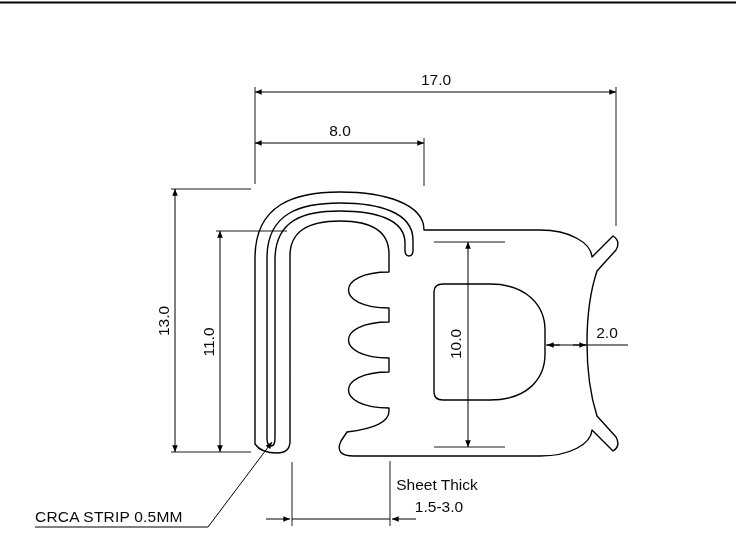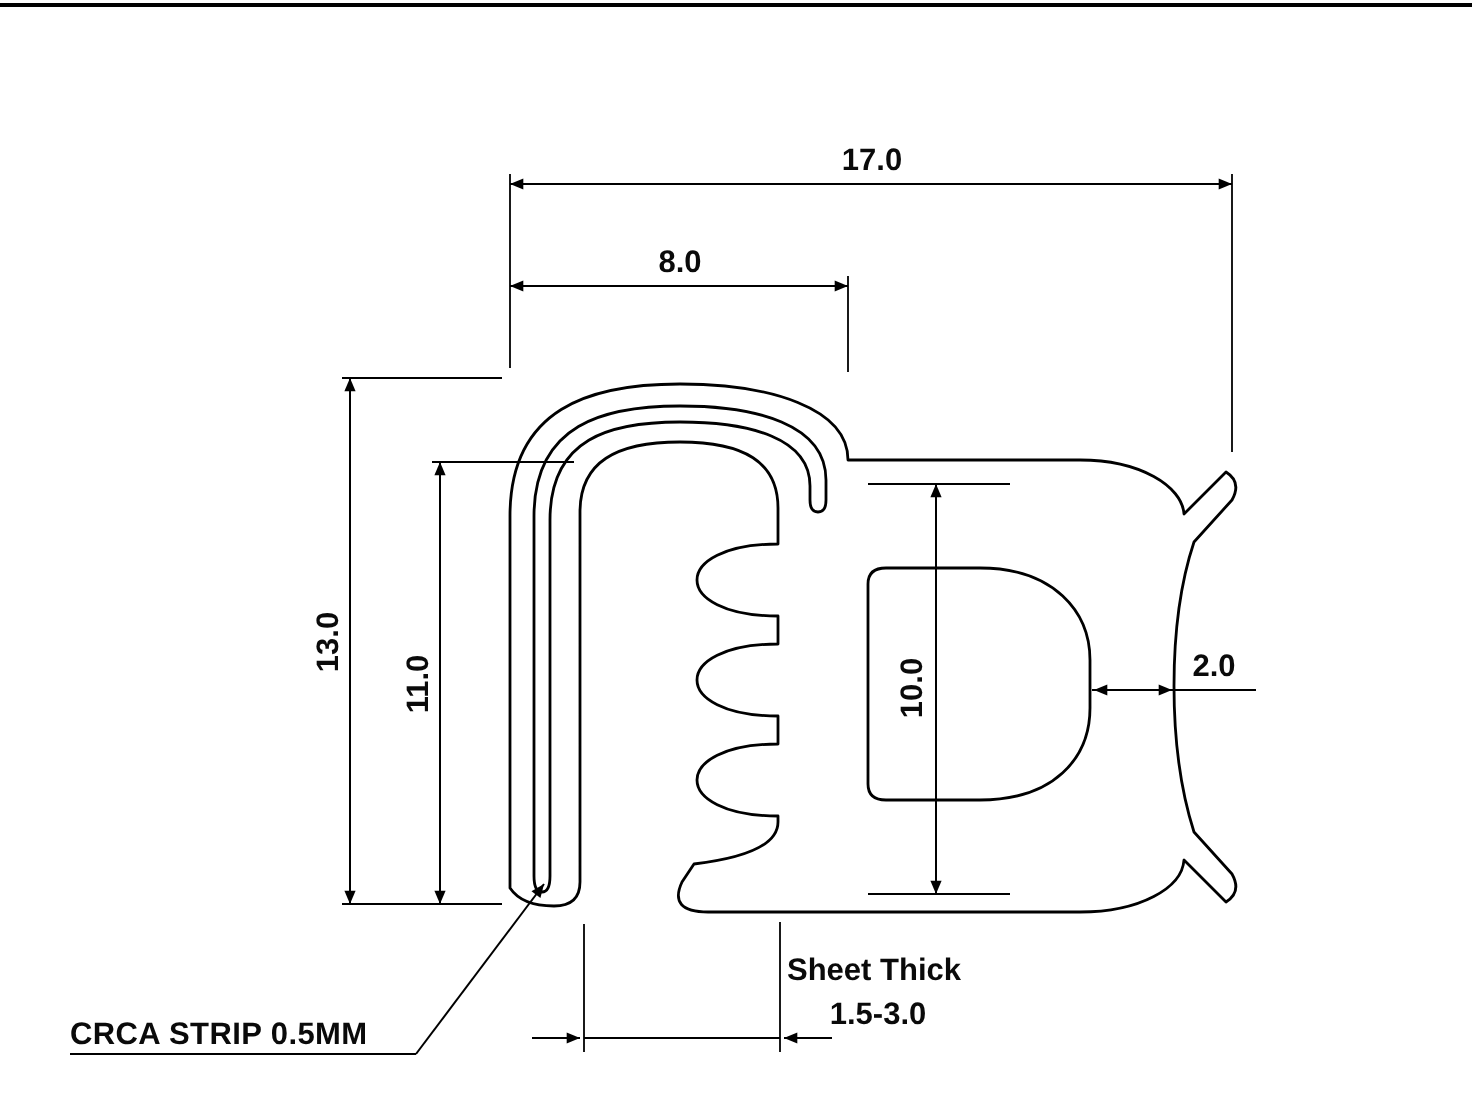--- a/index.html
+++ b/index.html
@@ -8,21 +8,20 @@
     background: #ffffff;
     width: 736px;
     height: 552px;
     overflow: hidden;
   }
   .canvas {
     position: relative;
     width: 736px;
     height: 453px;
     background: #ffffff;
-    font-weight: bold;
   }
   svg {
     position: absolute;
     top: 0;
     left: 0;
     display: block;
   }
   .outline {
     fill: none;
     stroke: #000000;

